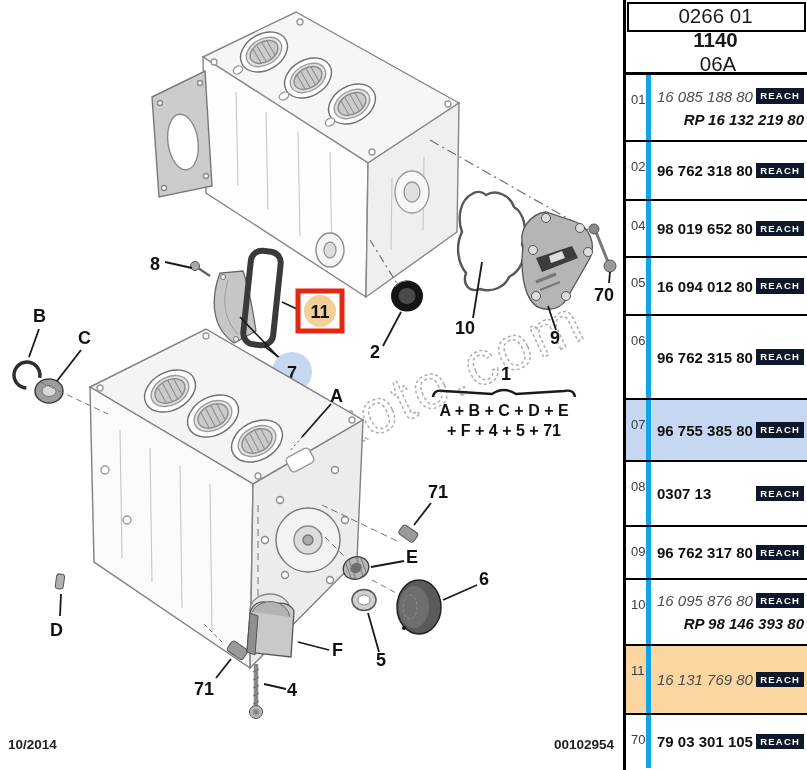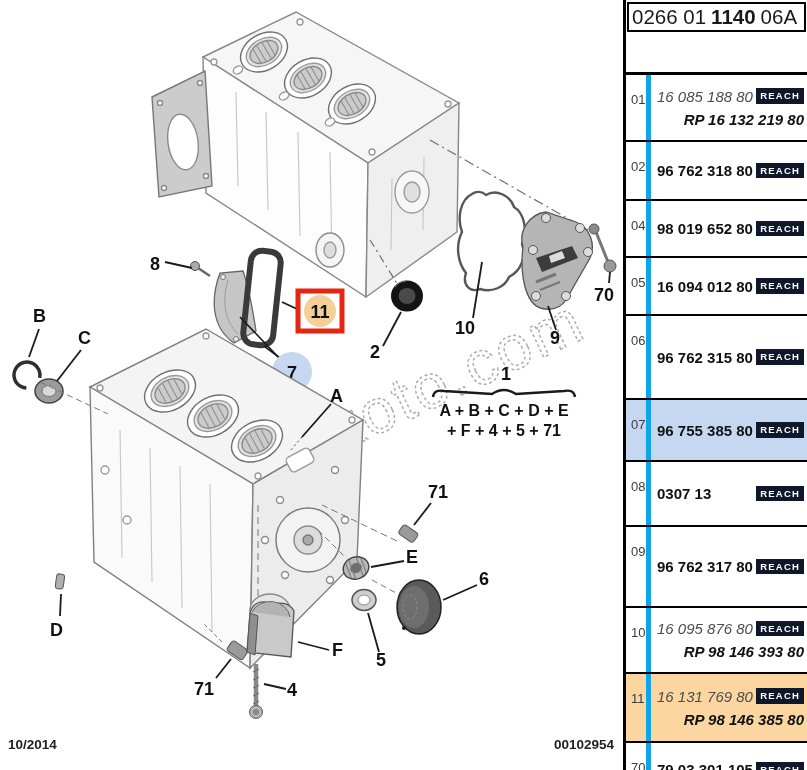--- a/index.html
+++ b/index.html
@@ -10,21 +10,21 @@
   svg text{font-family:"Liberation Sans",sans-serif;}
   .co{font-weight:bold;font-size:18px;fill:#111;}
   .co-mid{text-anchor:middle;}
   .formula{font-weight:bold;font-size:16px;fill:#111;text-anchor:middle;}
   .footer-txt{font-weight:bold;font-size:13.5px;fill:#222;}
   
   #sidebar{position:absolute;left:623px;top:0;width:184px;height:770px;background:#fff;
            border-left:3px solid #000;box-sizing:border-box;}
   #ref-box{position:absolute;top:2px;left:1px;right:1px;height:30px;border:2px solid #000;
            box-sizing:border-box;display:flex;align-items:center;padding-left:3px;
-           font-size:20.5px;color:#1a1a1a;white-space:nowrap;}
+           font-size:20.5px;color:#1a1a1a;white-space:nowrap;flex-direction:column;}
   #ref-box .sp{margin-right:5px;}
   #ref-box .b{font-weight:bold;}
   #rows{position:absolute;top:72px;left:0;right:0;border-top:3px solid #000;}
   .row{display:flex;border-bottom:2px solid #000;box-sizing:border-box;background:#fff;}
   .row.hl-blue{background:#c6d7f1;}
   .row.hl-orange{background:#fbd6a0;}
   .row:last-child{border-bottom:none;}
   .num{width:25px;border-right:5px solid #0ea5e9;font-size:13px;color:#3c3c3c;
        padding:17px 0 0 5px;box-sizing:border-box;}
   .cell{flex:1;display:flex;flex-direction:column;justify-content:center;gap:6px;
@@ -450,21 +450,21 @@
         <div class="num">08</div>
         <div class="cell">
           <div class="part-line">
             <span class="part">0307 13</span>
             <span class="reach">REACH</span>
           </div>
 
         </div>
       </div>
 
-      <div class="row" style="height:81px">
+      <div class="row" style="height:53px">
         <div class="num">09</div>
         <div class="cell">
           <div class="part-line">
             <span class="part">96 762 317 80</span>
             <span class="reach">REACH</span>
           </div>
 
         </div>
       </div>
 
@@ -479,21 +479,20 @@
         </div>
       </div>
 
       <div class="row ital hl-orange" style="height:69px">
         <div class="num">11</div>
         <div class="cell">
           <div class="part-line">
             <span class="part">16 131 769 80</span>
             <span class="reach">REACH</span>
           </div>
-          <div class="rp">RP 98 146 385 80</div>
         </div>
       </div>
 
       <div class="row" style="height:53px">
         <div class="num">70</div>
         <div class="cell">
           <div class="part-line">
             <span class="part">79 03 301 105</span>
             <span class="reach">REACH</span>
           </div>

